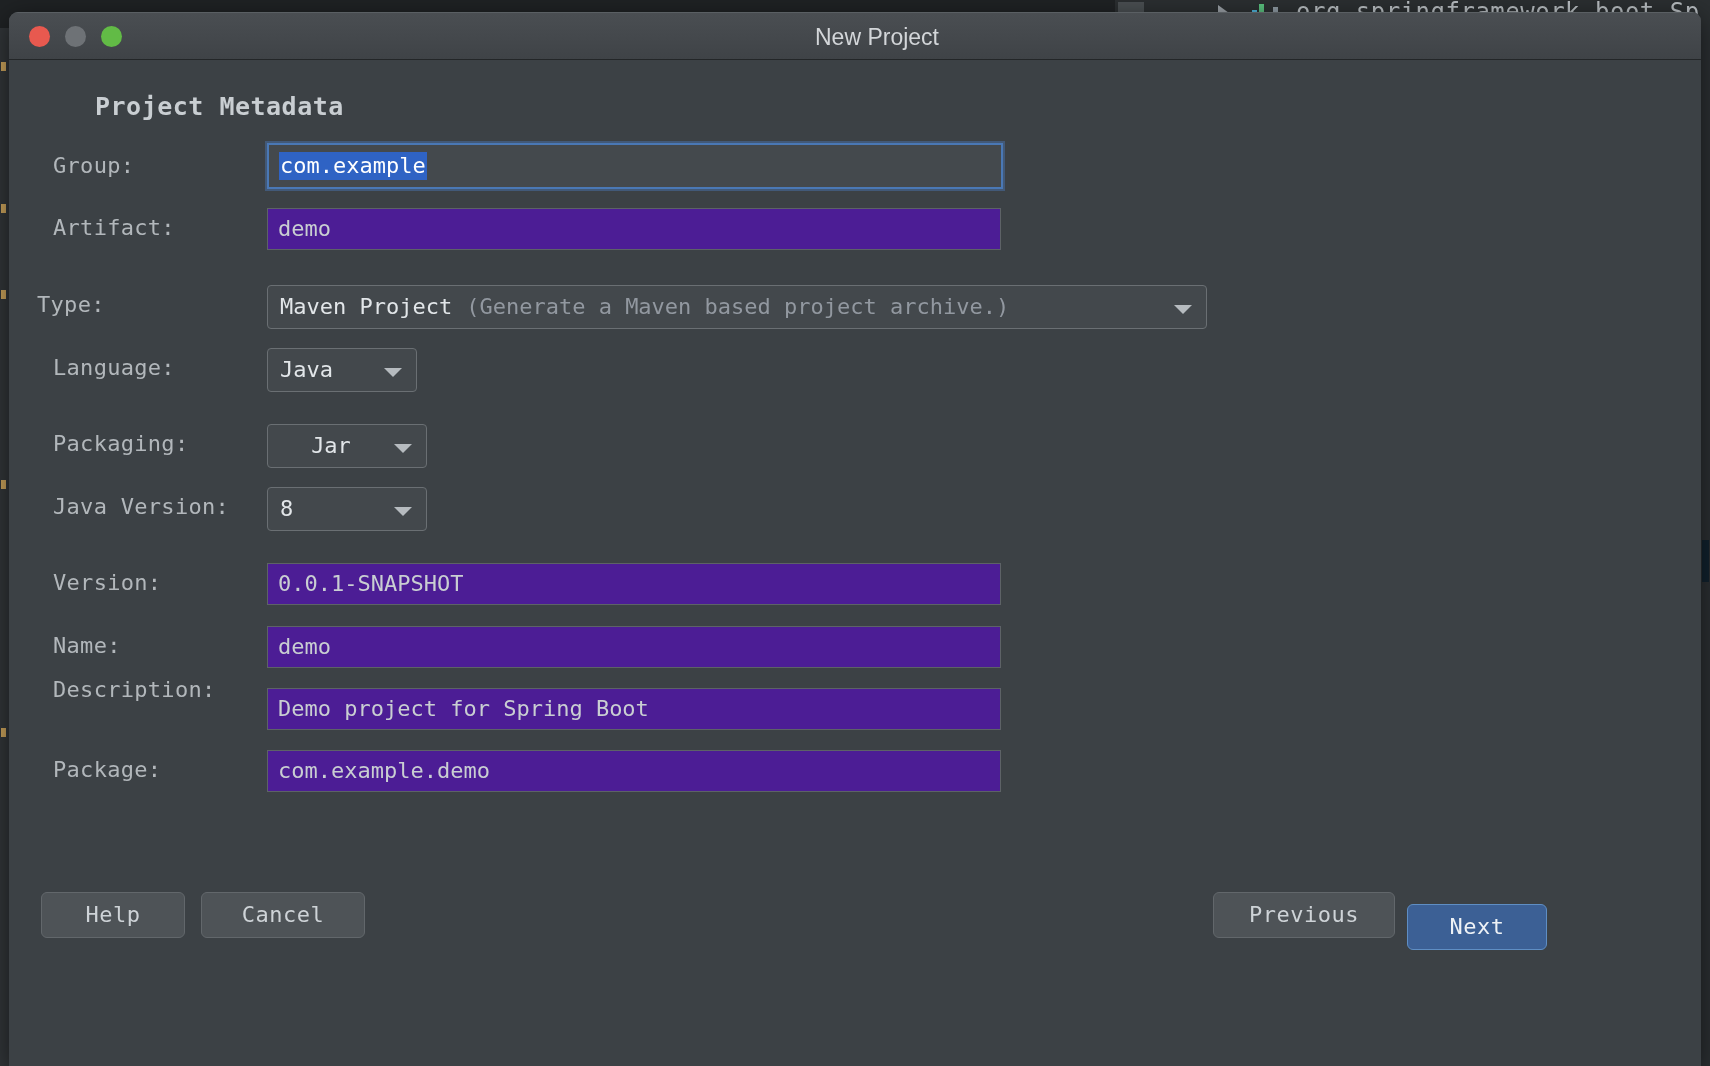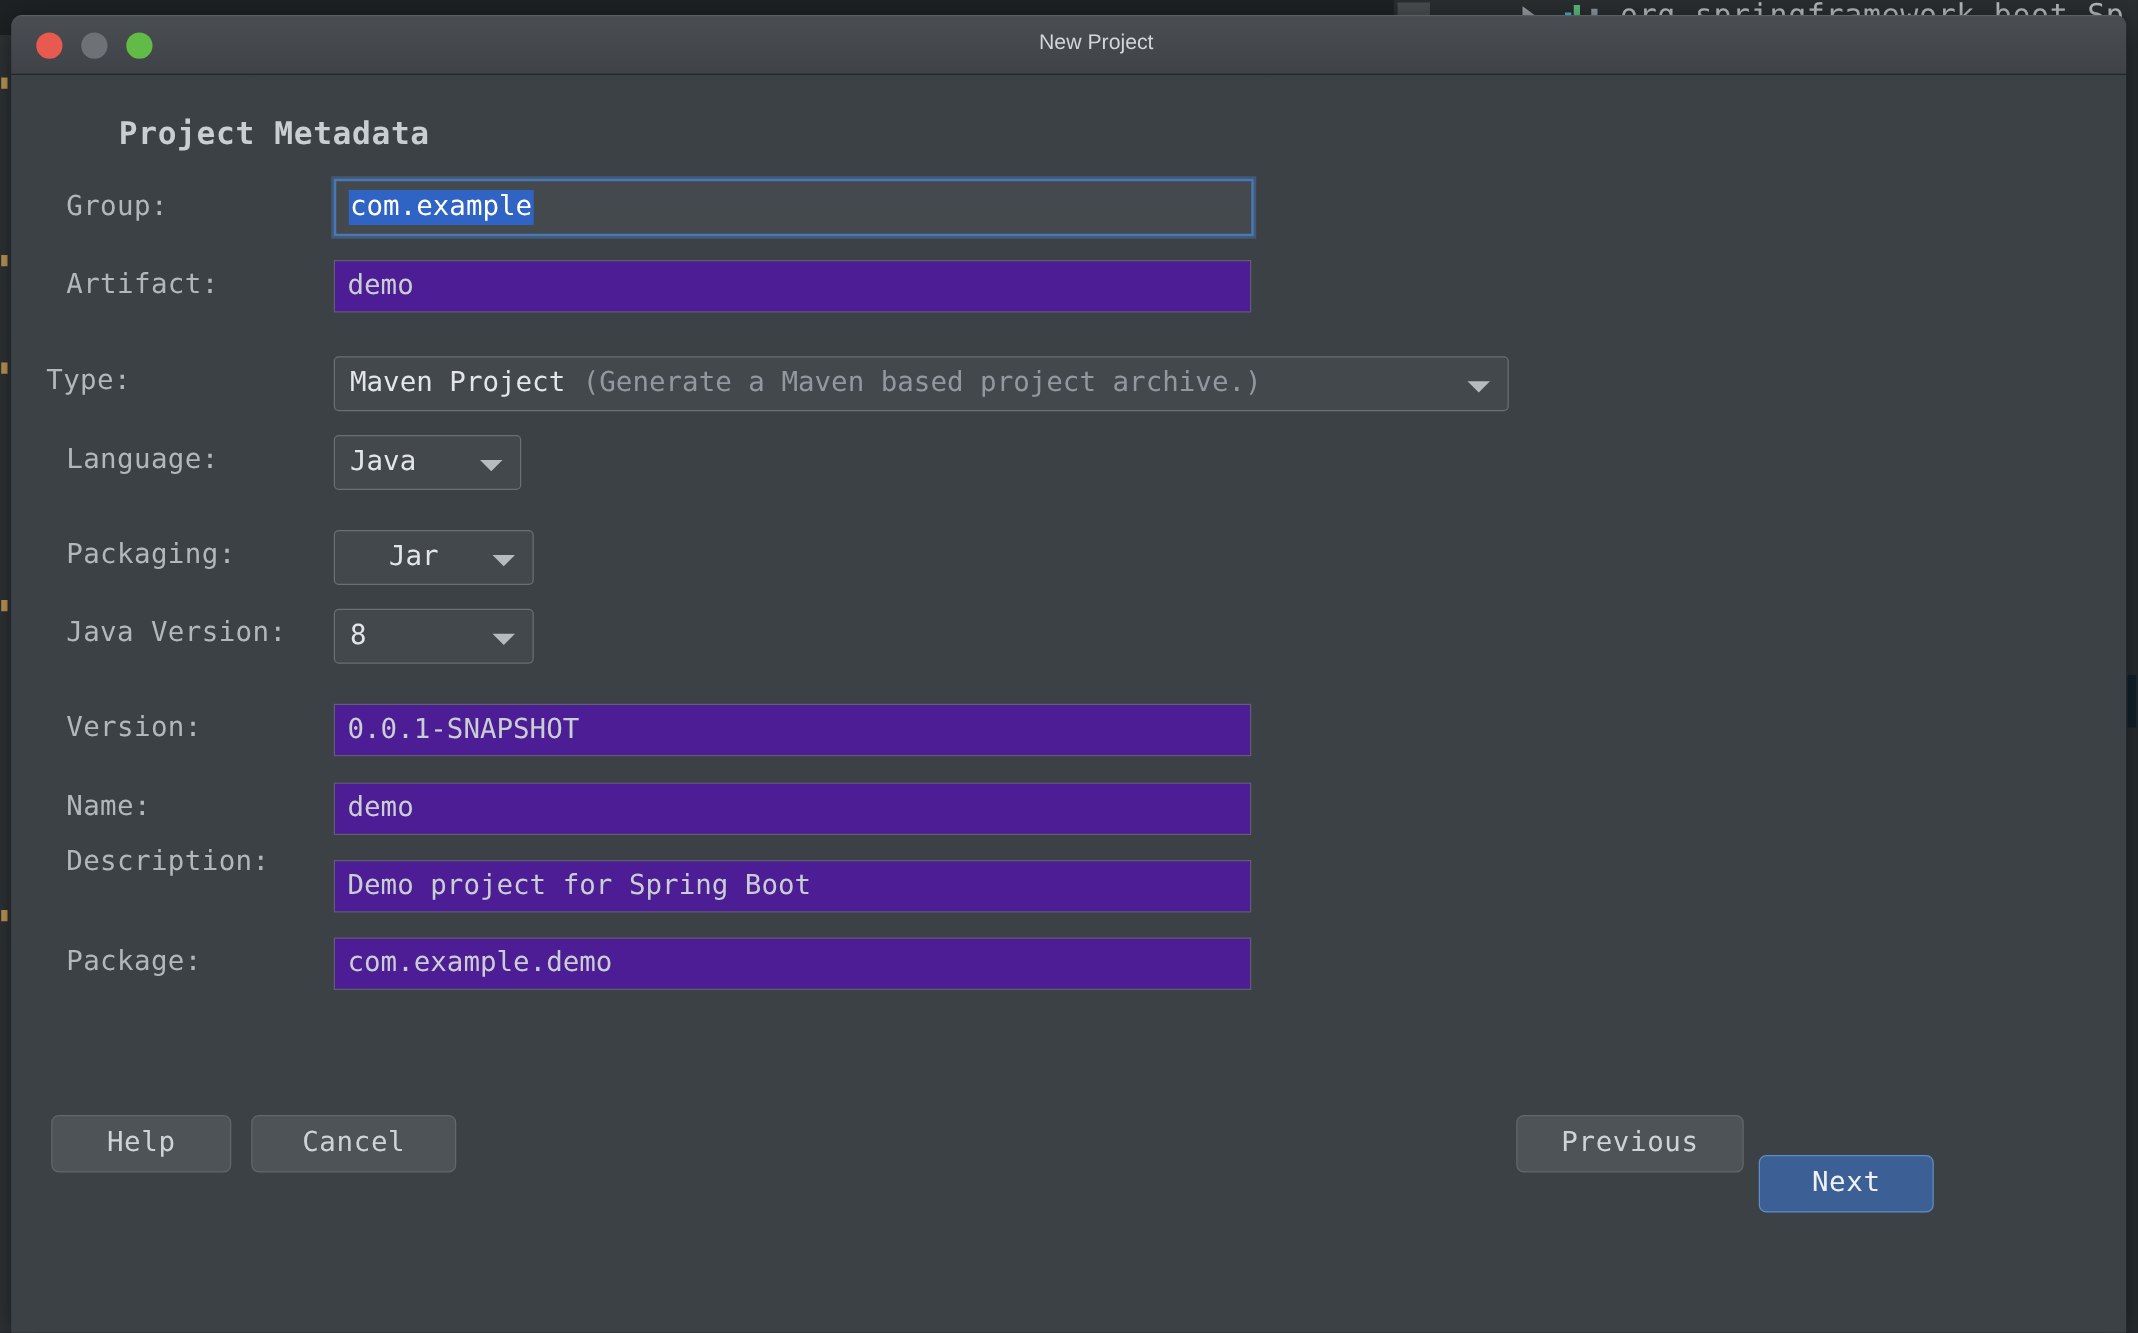--- a/index.html
+++ b/index.html
@@ -109,21 +109,21 @@
     height: 46px;
     background: linear-gradient(#4a4e52, #3f4347);
     border-bottom: 1px solid #232628;
     border-top: 1px solid #5a5f63;
   }
   #titlebar .title {
     position: absolute;
     left: 0; right: 0; top: 11px;
     text-align: center;
     font-family: "Liberation Sans", sans-serif;
-    font-size: 17px;
+    font-size: 23px;
     color: #d3d6d9;
     padding-left: 44px;
   }
   .traffic {
     position: absolute;
     top: 13px;
     width: 21px;
     height: 21px;
     border-radius: 50%;
   }
@@ -302,16 +302,16 @@
 
     <div class="lbl" style="left:44px; top:617px;">Description:</div>
     <div class="field" style="left:258px; top:628px; width:734px;">Demo project for Spring Boot</div>
 
     <div class="lbl" style="left:44px; top:697px;">Package:</div>
     <div class="field" style="left:258px; top:690px; width:734px;">com.example.demo</div>
 
     <div class="btn" style="left:32px; top:832px; width:144px;">Help</div>
     <div class="btn" style="left:192px; top:832px; width:164px;">Cancel</div>
     <div class="btn" style="left:1204px; top:832px; width:182px;">Previous</div>
-    <div class="btn primary" style="left:1398px; top:864px; width:140px;">Next</div>
+    <div class="btn primary" style="left:1398px; top:844px; width:140px;">Next</div>
 
   </div>
 </div>
 
 </body></html>

